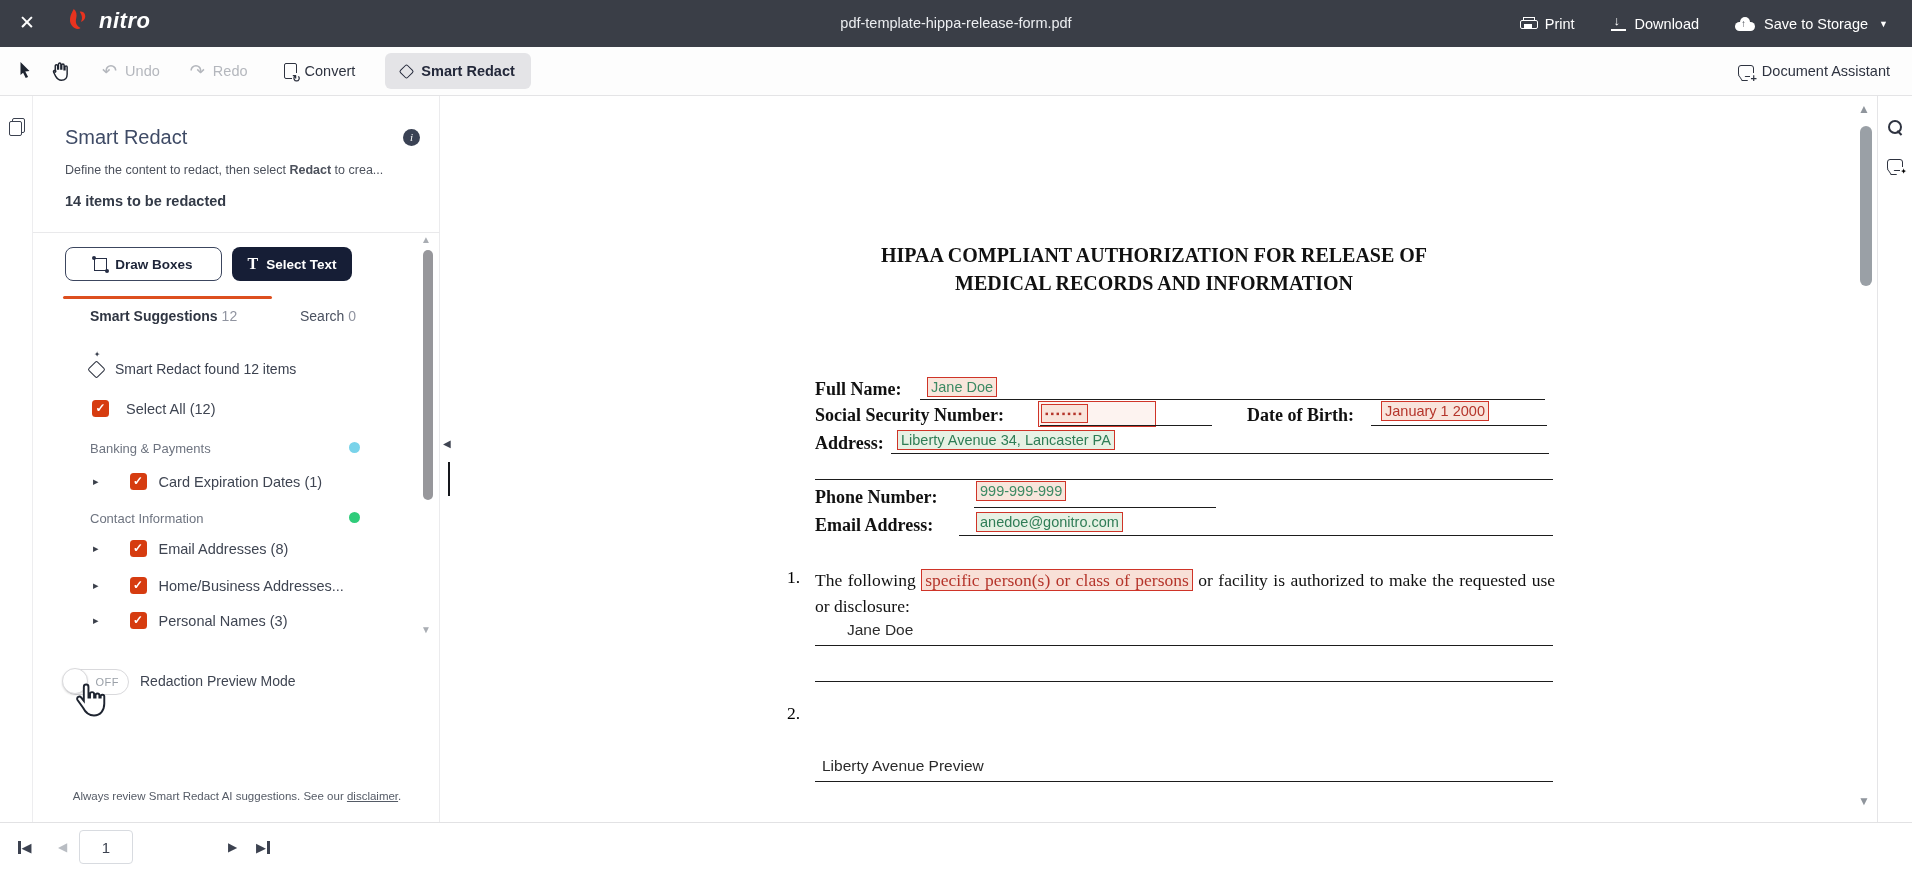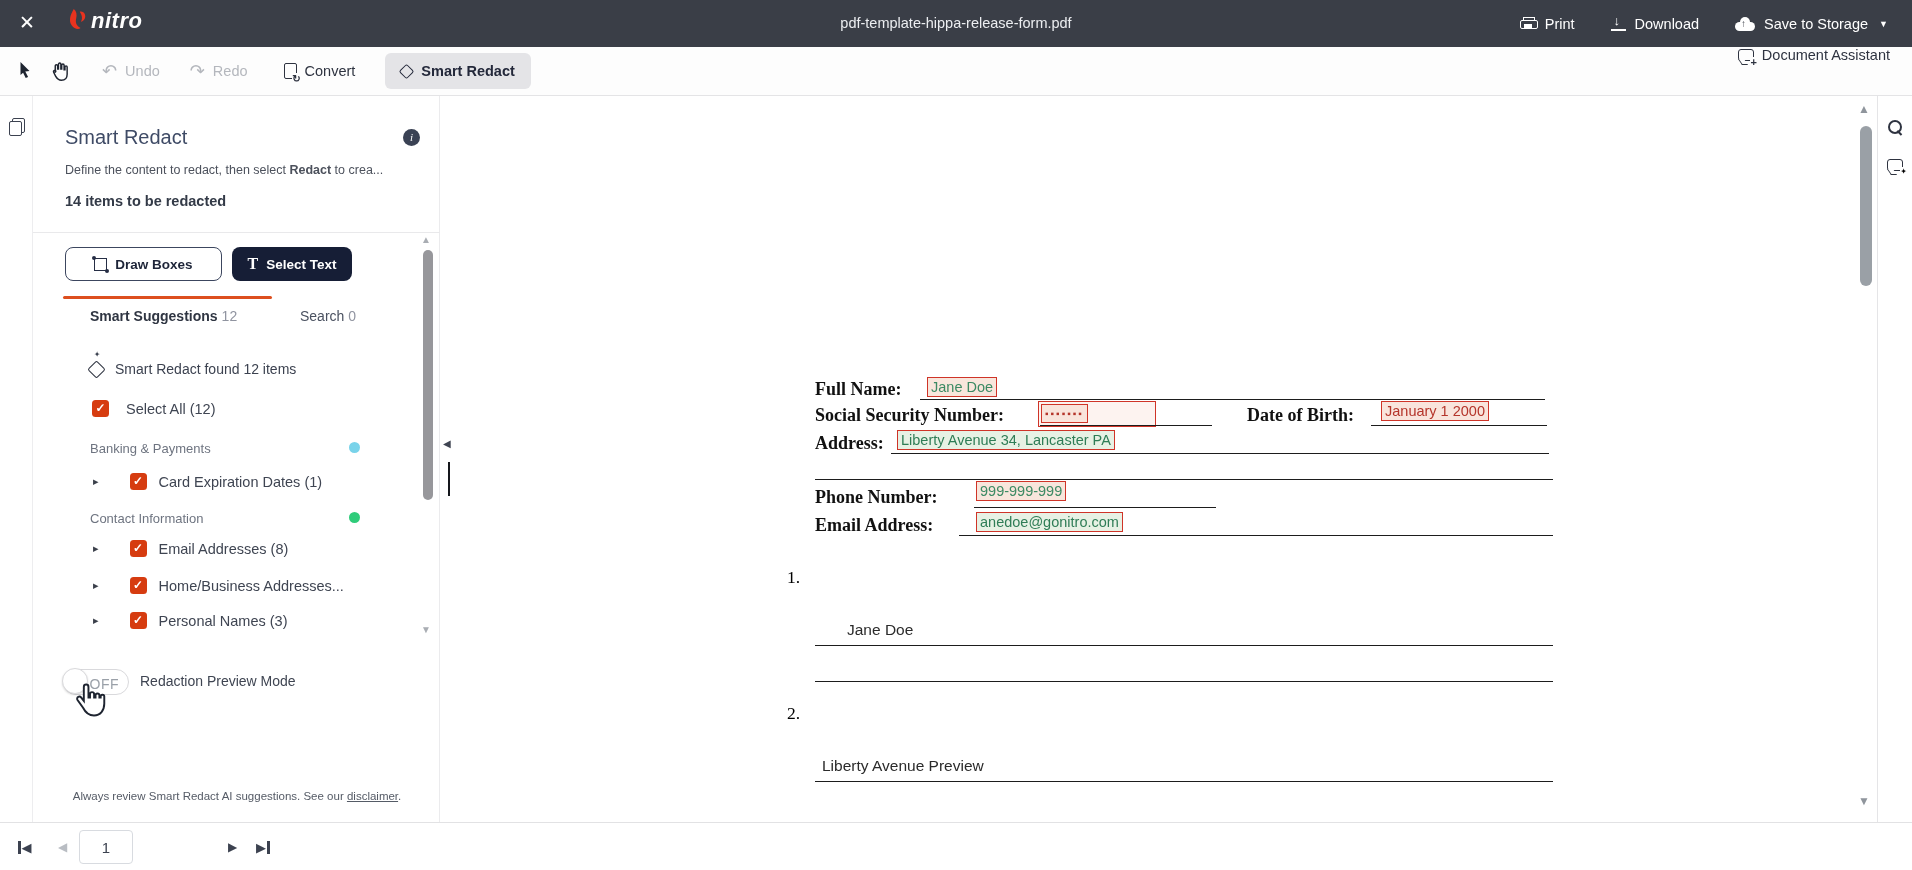--- a/index.html
+++ b/index.html
@@ -4,21 +4,21 @@
 <style>
   * { margin:0; padding:0; box-sizing:border-box; }
   html,body { width:1912px; height:870px; overflow:hidden; background:#fff;
     font-family:"Liberation Sans",sans-serif; }
   #app { position:relative; width:1912px; height:870px; background:#fff; }
 
   
   #topbar { position:absolute; left:0; top:0; width:1912px; height:47px; background:#3a3e47; }
   .tb-close { position:absolute; left:15px; top:11px; width:24px; height:24px; color:#fff;
     font-size:19px; line-height:24px; text-align:center; cursor:pointer; }
-  .brand { position:absolute; left:66px; top:8px; display:flex; align-items:center; gap:3px; }
+  .brand { position:absolute; left:66px; top:8px; display:flex; align-items:center; gap:11px; }
   .brand-name { color:#fff; font-weight:800; font-style:italic; font-size:22px; letter-spacing:.5px; }
   .tb-file { position:absolute; left:0; top:0; width:1912px; height:47px; text-align:center;
     line-height:47px; color:#eceef1; font-size:14.5px; pointer-events:none; }
   .tb-right { position:absolute; right:24px; top:0; height:47px; display:flex; align-items:center; gap:36px; }
   .tb-btn { display:flex; align-items:center; gap:9px; color:#fff; font-size:14.5px; cursor:pointer; }
   .caret { font-size:9px; margin-left:2px; }
 
   
   .ic-print { position:relative; width:16px; height:13px; }
   .ic-print::before { content:""; position:absolute; left:3px; top:0; width:10px; height:4px; border:1.6px solid #fff; border-bottom:none; }
@@ -36,21 +36,21 @@
   #toolbar { position:absolute; left:0; top:47px; width:1912px; height:49px; background:#fdfdfd; border-bottom:1px solid #e4e4e6; }
   .tool-left { position:absolute; left:18px; top:0; height:48px; display:flex; align-items:center; }
   .tool-item { display:flex; align-items:center; gap:8px; font-size:14.5px; color:#2e3340; cursor:pointer; }
   .tool-item.disabled { color:#b4b7bd; }
   .undo-glyph { font-size:18px; line-height:14px; }
   .pill { display:flex; align-items:center; gap:9px; background:#e4e4e7; border-radius:6px;
     height:36px; padding:0 16px; font-weight:bold; color:#23283a; font-size:14.5px; cursor:pointer; }
   .ic-eraser { width:11px; height:11px; border:1.8px solid #23283a; transform:rotate(45deg); border-radius:2px; }
   .ic-convert { position:relative; width:13px; height:16px; border:1.6px solid #2e3340; border-radius:2px; }
   .ic-convert::after { content:"↻"; position:absolute; right:-5px; bottom:-6px; font-size:10px; background:#fdfdfd; font-weight:bold; }
-  .tool-right { position:absolute; right:22px; top:0; height:48px; display:flex; align-items:flex-start; }
+  .tool-right { position:absolute; right:22px; top:0; height:48px; display:flex; align-items:center; }
   .ic-chat { position:relative; width:16px; height:12px; border:1.6px solid #2e3340; border-radius:3px; }
   .ic-chat::before { content:""; position:absolute; left:1px; bottom:-5px; width:5px; height:5px; background:#fdfdfd; border-left:1.6px solid #2e3340; border-bottom:1.6px solid #2e3340; transform:skewX(35deg); }
   .ic-chat::after { content:"+"; position:absolute; right:-4px; bottom:-7px; font-size:11px; font-weight:bold; background:#fdfdfd; line-height:10px; }
 
   
   #leftrail { position:absolute; left:0; top:96px; width:33px; height:726px; background:#fff; border-right:1px solid #ededef; }
   .ic-pages { position:relative; width:16px; height:18px; margin:22px 0 0 9px; cursor:pointer; }
   .ic-pages::before { content:""; position:absolute; right:0; top:0; width:11px; height:13px; border:1.6px solid #3c4250; border-radius:2px; }
   .ic-pages::after { content:""; position:absolute; left:0; bottom:0; width:11px; height:13px; border:1.6px solid #3c4250; border-radius:2px; background:#fff; }
 
@@ -87,21 +87,21 @@
   .row { position:absolute; display:flex; align-items:center; font-size:14.5px; color:#3f4552; }
   .row-selectall { left:59px; top:304px; gap:17px; }
   .grp { position:absolute; font-size:13px; color:#6e7480; }
   .dot { position:absolute; width:11px; height:11px; border-radius:50%; }
   .tri { color:#3a3f4a; font-size:11px; margin-right:19px; cursor:pointer; }
   .item-row { gap:12px; }
   .toggle { position:absolute; left:30px; top:573px; width:66px; height:26px; border:1.5px solid #d9d9dc;
     border-radius:14px; background:#fff; cursor:pointer; }
   .knob { position:absolute; left:-2px; top:-2px; width:26px; height:26px; border-radius:50%;
     background:#fff; border:1.5px solid #d9d9dc; box-shadow:0 1px 2px rgba(0,0,0,.15); }
-  .toggle-state { position:absolute; right:9px; top:6px; font-size:14px; color:#9aa0a8; letter-spacing:.5px; }
+  .toggle-state { position:absolute; right:9px; top:6px; font-size:11px; color:#9aa0a8; letter-spacing:.5px; }
   .toggle-label { position:absolute; left:107px; top:577px; font-size:14px; color:#3f4552; }
   #btn-cancel { left:28px; top:629px; width:172px; height:44px; border-radius:10px; font-size:15px; }
   #btn-redact { left:211px; top:629px; width:168px; height:44px; border-radius:10px; font-size:15px; }
   .p-disclaimer { position:absolute; left:14px; top:694px; width:380px; text-align:center;
     font-size:11.5px; color:#555b66; }
   .p-disclaimer a { color:#555b66; text-decoration:underline; cursor:pointer; }
   
   .p-scroll-up { position:absolute; left:388px; top:138px; color:#a9adb3; font-size:10px; cursor:pointer; }
   .p-scroll-thumb { position:absolute; left:390px; top:154px; width:10px; height:250px; background:#97979b; border-radius:5px; cursor:pointer; }
   .p-scroll-down { position:absolute; left:388px; top:528px; color:#a9adb3; font-size:10px; cursor:pointer; }
@@ -317,20 +317,24 @@
     </div>
 
 
     <div class="p-disclaimer"><span>Always review Smart Redact AI suggestions. See our </span><a>disclaimer</a><span>.</span></div>
   </div>
 
   <div id="page">
     <div class="collapse">◀</div>
     <div class="ibeam"></div>
 
+    <div class="doc-title serif">
+      <div>HIPAA COMPLIANT AUTHORIZATION FOR RELEASE OF</div>
+      <div>MEDICAL RECORDS AND INFORMATION</div>
+    </div>
 
     <div class="flabel serif" style="left:375px; top:283px;">Full Name:</div>
     <div class="fline" style="left:480px; top:283px; width:625px; height:21px;"></div>
     <div class="hl hl-pg" style="left:487px; top:281px;">Jane Doe</div>
 
     <div class="flabel serif" style="left:375px; top:309px;">Social Security Number:</div>
     <div class="hl-outer" style="left:598px; top:305px; width:118px; height:26px;"></div>
     <div class="fline" style="left:600px; top:309px; width:172px; height:21px;"></div>
     <div class="hl hl-p ssn-marks" style="left:601px; top:308px;">▪▪▪▪▪▪▪</div>
     <div class="flabel serif" style="left:807px; top:309px;">Date of Birth:</div>
@@ -345,20 +349,21 @@
 
     <div class="flabel serif" style="left:375px; top:391px;">Phone Number:</div>
     <div class="fline" style="left:534px; top:391px; width:242px; height:21px;"></div>
     <div class="hl hl-pg" style="left:536px; top:385px;">999-999-999</div>
 
     <div class="flabel serif" style="left:375px; top:419px;">Email Address:</div>
     <div class="fline" style="left:519px; top:419px; width:594px; height:21px;"></div>
     <div class="hl hl-g" style="left:536px; top:416px;">anedoe@gonitro.com</div>
 
     <div class="num" style="left:347px; top:471px;">1.</div>
+    <div class="para" style="left:375px; top:471px;"><span>The following </span><span class="ihl p">specific person(s) or class of persons</span><span> or facility is authorized to make the requested use or disclosure:</span></div>
     <div class="filled" style="left:407px; top:525px;">Jane Doe</div>
     <div class="fline" style="left:375px; top:529px; width:738px; height:21px;"></div>
     <div class="fline" style="left:375px; top:565px; width:738px; height:21px;"></div>
 
     <div class="num" style="left:347px; top:607px;">2.</div>
     <div class="filled" style="left:382px; top:661px;">Liberty Avenue Preview</div>
     <div class="fline" style="left:375px; top:665px; width:738px; height:21px;"></div>
   </div>
 
   <div class="d-scroll-up">▲</div>

